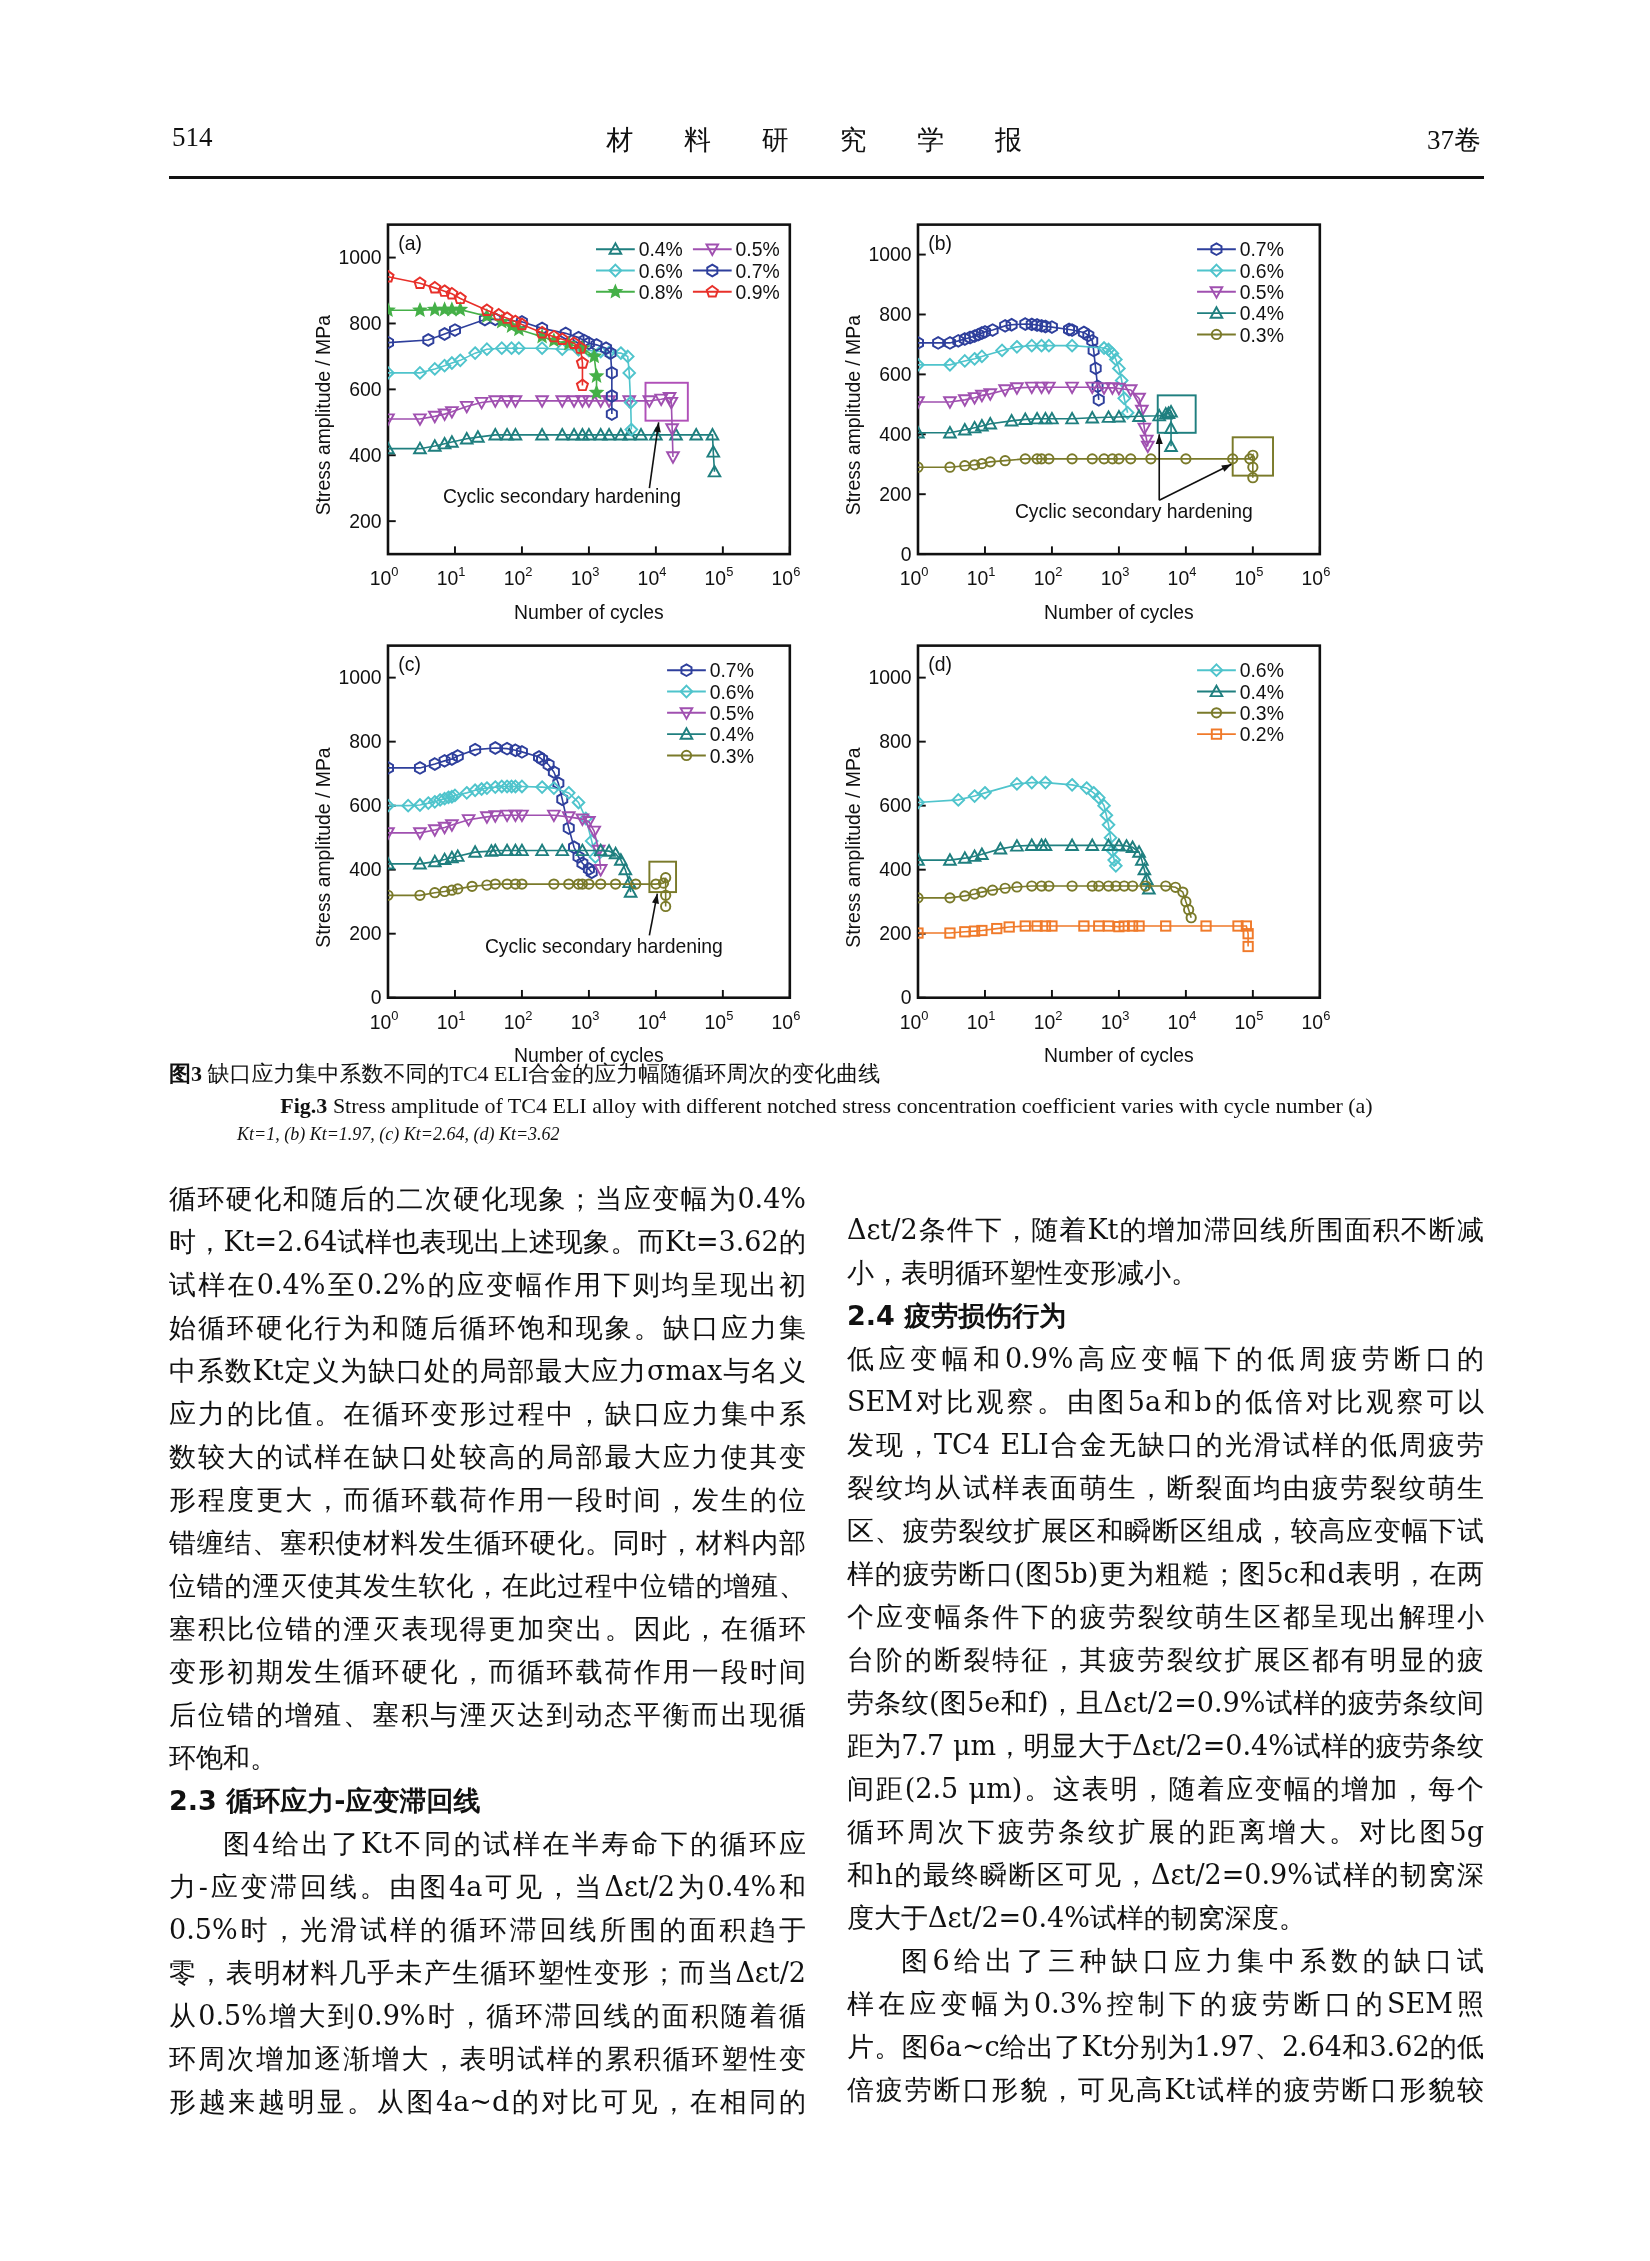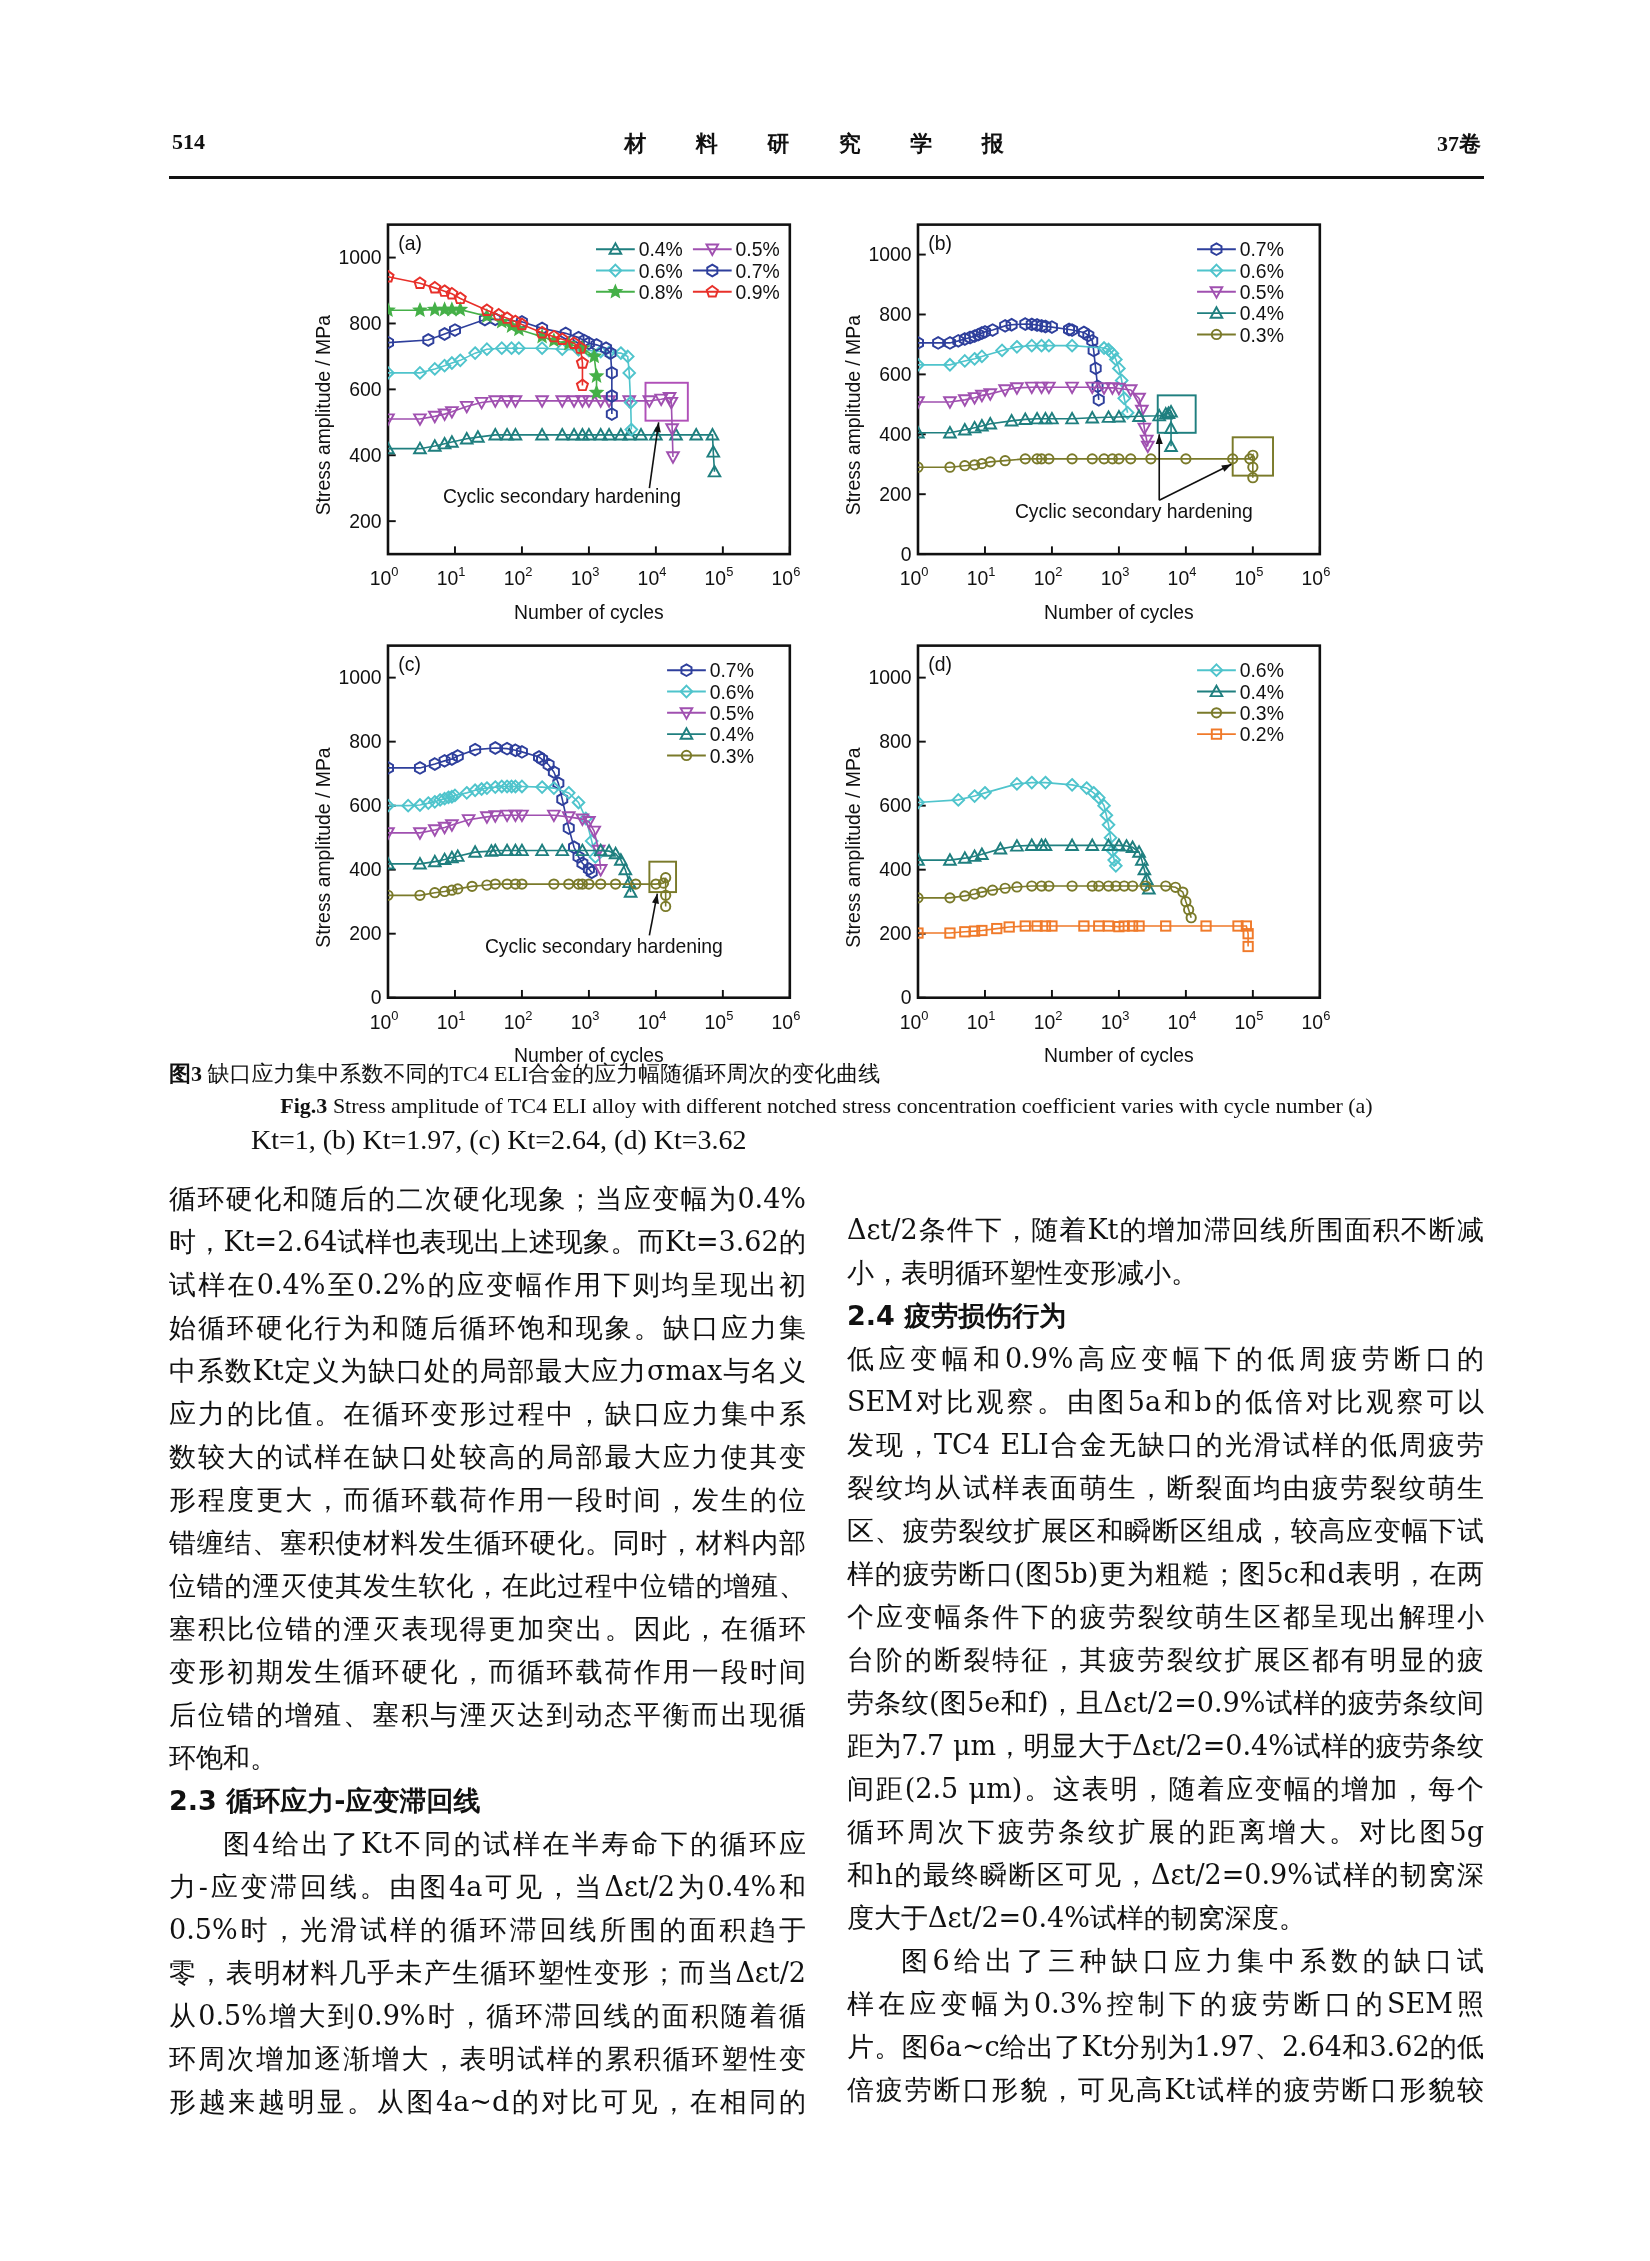--- a/index.html
+++ b/index.html
@@ -1,28 +1,28 @@
 <!DOCTYPE html>
 <html style="font-size:10.3px"><head>
 <meta charset="utf-8">
 <style>
   html, body { margin:0; padding:0; background:#fff; }
   body { width:1650px; height:2261px; position:relative; overflow:hidden;
          font-family:"DejaVu Serif","Liberation Serif",serif; color:#111; }
-  .hdr { position:absolute; top:129px; font-size:22px; font-family:"Liberation Serif","DejaVu Serif",serif;font-weight:bold; }
+  .hdr { position:absolute; top:122px; font-size:27px; font-family:"Liberation Serif","DejaVu Serif",serif; }
   #page-num { left:172px; }
   #journal { left:0; width:1650px; text-align:center; letter-spacing:22px; }
   #volume { right:169px; }
   #rule { position:absolute; left:169px; top:176px; width:1315px; height:2.6px; background:#111; }
   svg.chart { position:absolute; overflow:visible; }
   svg text { font-family:"Liberation Sans","DejaVu Sans",sans-serif; fill:#111; }
   .cap { position:absolute; left:169px; width:1315px; font-family:"Liberation Serif","DejaVu Serif",serif; }
   #cap-cn { top:1059px; text-align:left; font-size:22px; }
   #cap-en { top:1093px; text-align:center; font-size:22px; }
-  #cap-en2 { top:1124px; left:251px; width:auto; font-size:28px; }
+  #cap-en2 { top:1124px; left:237px; width:auto; font-size:18px; font-style:italic; }
   .b { font-weight:bold; }
   .col { position:absolute; top:1177px; width:637px; font-size:27px; line-height:43px;
          font-family:"DejaVu Serif","Liberation Serif",serif; text-align:justify; }
   #col-left { left:169px; }
   #col-right { left:847px;margin-top:31px; }
   .ln { white-space:nowrap; height:43px; display:block; text-align-last:justify; }
   .ln.end { text-align-last:left; }
   .ln.ind { padding-left:54px; }
   .sec { font-weight:bold; font-family:"DejaVu Sans","Liberation Sans",sans-serif; text-align-last:left; }
 </style>

